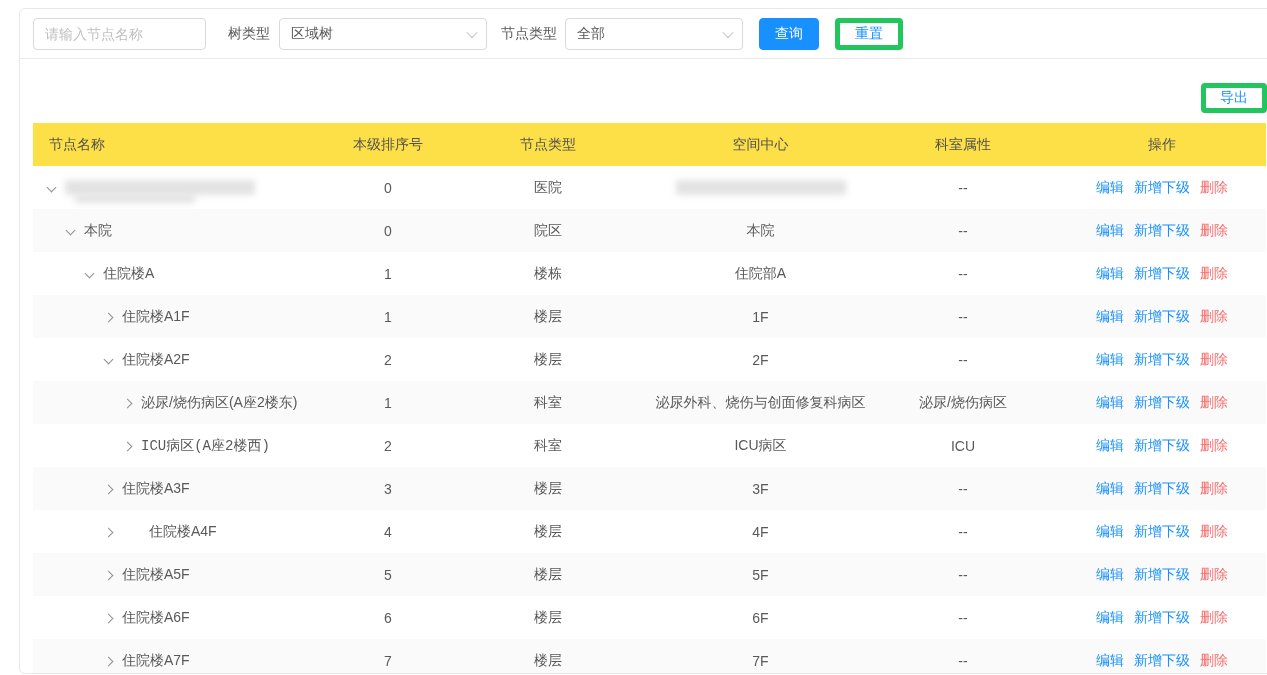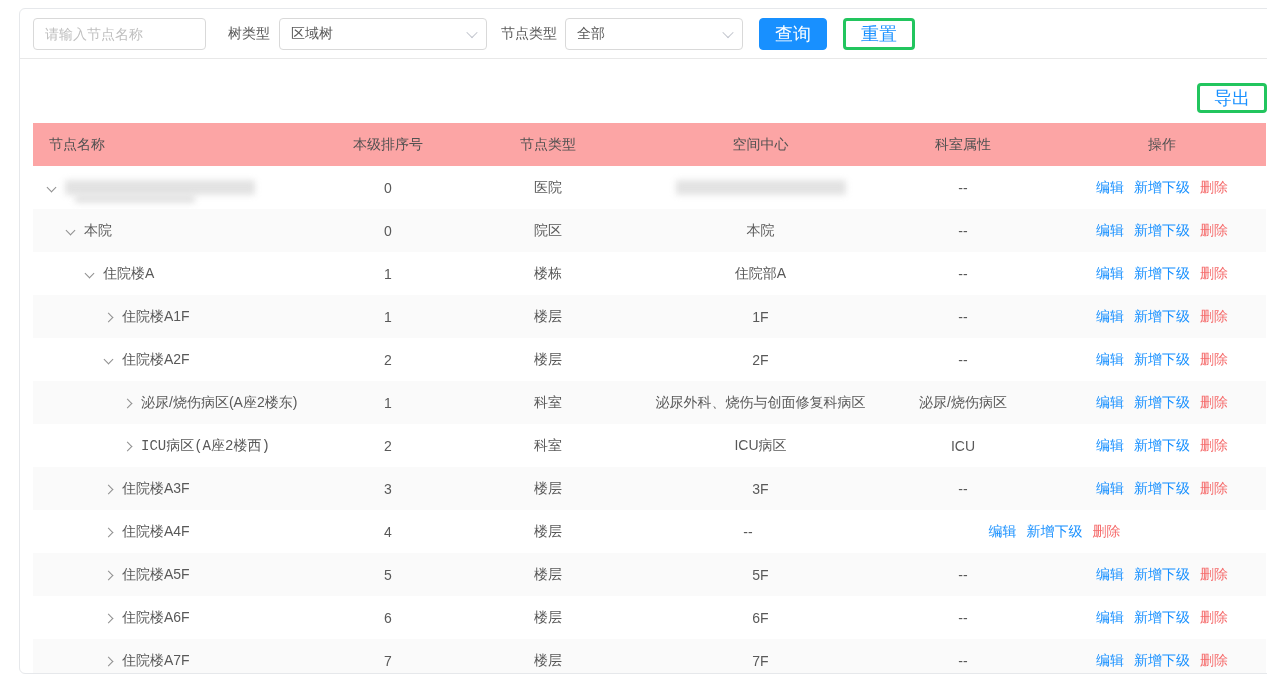--- a/index.html
+++ b/index.html
@@ -17,37 +17,37 @@
     font-family:"Liberation Sans","DejaVu Sans",sans-serif; }
   .txt-input::placeholder { color:#bfbfbf; }
   .f-label { color:#595959; white-space:nowrap; }
   .select { height:32px; border:1px solid #d9d9d9; border-radius:4px; background:#fff;
     display:flex; align-items:center; justify-content:space-between;
     padding:0 10px 0 11px; cursor:pointer; }
   .select .val { color:#595959; }
   .chev { display:inline-block; width:8px; height:8px;
     border-left:1.5px solid #c0c4cc; border-bottom:1.5px solid #c0c4cc; }
   .chev.down { transform:rotate(-45deg) translate(1px,-1px); }
-  .btn { height:32px; border-radius:4px; padding:0 15px; font-size:18px; cursor:pointer;
+  .btn { height:32px; border-radius:4px; padding:0 15px; font-size:14px; cursor:pointer;
     font-family:"Liberation Sans","DejaVu Sans",sans-serif; }
   .btn.primary { background:#1890ff; border:1px solid #1890ff; color:#fff; }
-  .btn.ghost { background:#fff; border:3px solid #22c55e; color:#1890ff; }
+  .btn.ghost { background:#fff; border:5px solid #22c55e; color:#1890ff; }
 
   .ml22{margin-left:22px} .ml16{margin-left:16px} .ml14{margin-left:14px}
   .ml9{margin-left:9px} .ml8{margin-left:8px}
   .w175{width:208px} .w178{width:178px}
 
   
   .toolbar { display:flex; justify-content:flex-end; padding:24px 13px 10px; }
   .toolbar .btn { height:30px; padding:0 14px; }
 
   
   .table { margin:0 0 0 13px; width:1233px; }
   .tr { display:flex; align-items:stretch; height:43px; }
-  .thead .tr { background:#fca5a5; }
+  .thead .tr { background:#fde047; }
   .td, .th { display:flex; align-items:center; justify-content:center;
     overflow:hidden; white-space:nowrap; }
   .th { color:#515151; }
   .col-name  { flex:0 0 300px; justify-content:flex-start; padding-left:16px; }
   .col-sort  { flex:0 0 110px; }
   .col-type  { flex:0 0 210px; }
   .col-space { flex:0 0 215px; }
   .col-dept  { flex:0 0 190px; }
   .col-ops   { flex:1 1 auto; }
   .tbody .tr:nth-child(even) { background:#fafafa; }
@@ -228,26 +228,27 @@
           <div class="td col-type">楼层</div>
           <div class="td col-space">3F</div>
           <div class="td col-dept">--</div>
           <div class="td col-ops ops">
             <a class="">编辑</a>
             <a class="">新增下级</a>
             <a class="danger">删除</a>
           </div>
         </div>
         <div class="tr">
-          <div class="td col-name" style="padding-left: 72px;">
+          <div class="td col-name" style="padding-left: 72px; gap: 27px;">
             <i class="arrow closed"></i>
             <span>住院楼A4F</span>
           </div>
           <div class="td col-sort">4</div>
           <div class="td col-type">楼层</div>
+          <div class="td col-space">4F</div>
           <div class="td col-dept">--</div>
           <div class="td col-ops ops">
             <a class="">编辑</a>
             <a class="">新增下级</a>
             <a class="danger">删除</a>
           </div>
         </div>
         <div class="tr">
           <div class="td col-name" style="padding-left: 72px;">
             <i class="arrow closed"></i>

